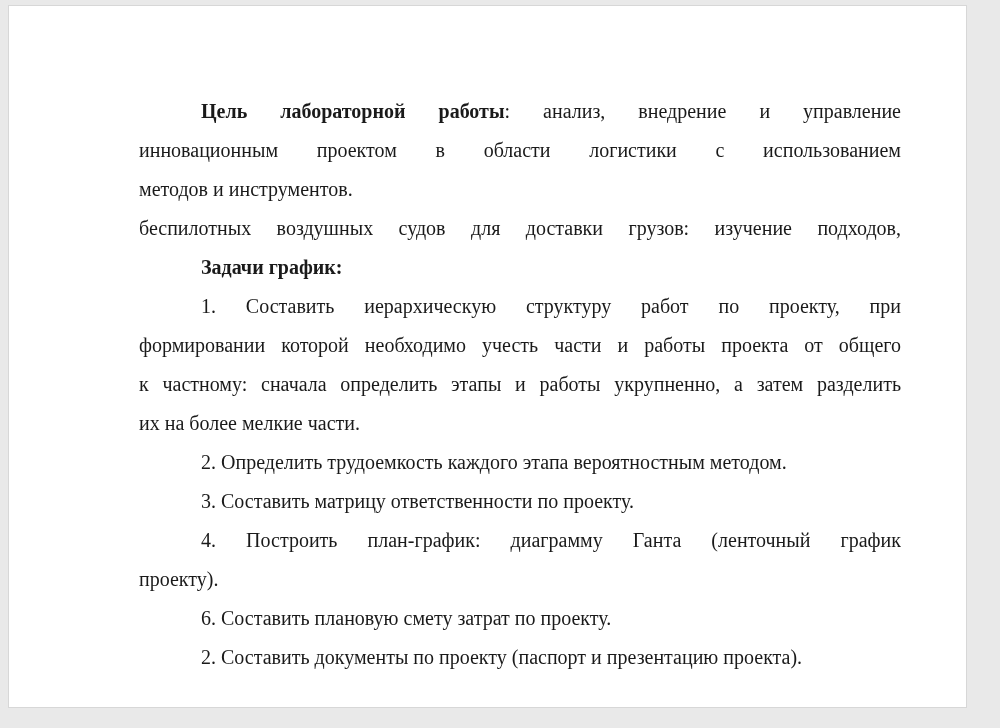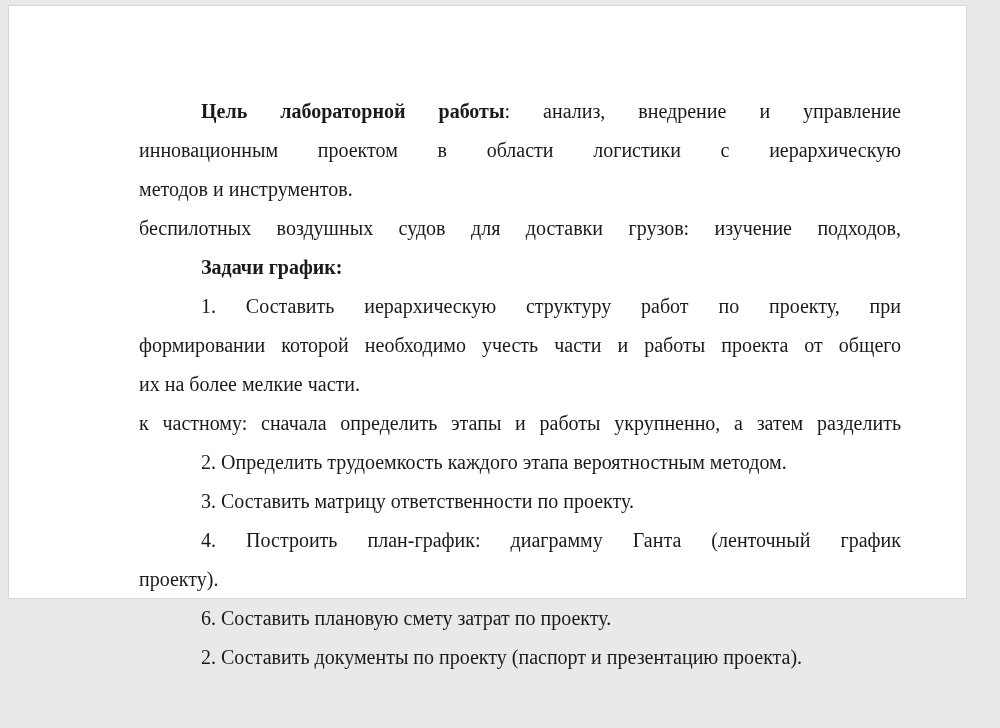--- a/index.html
+++ b/index.html
@@ -13,21 +13,21 @@
     position: relative;
     width: 1000px;
     height: 728px;
     background: #e9e9e9;
   }
   .page {
     position: absolute;
     left: 8px;
     top: 5px;
     width: 959px;
-    height: 594px;
+    height: 703px;
     background: #ffffff;
     border: 1px solid #d7d7d7;
   }
   .doc-body {
     position: absolute;
     left: 130px;
     top: 86px;
     width: 762px;
     color: #1a1a1a;
     font-size: 20px;
@@ -46,32 +46,32 @@
   .seg-bold { font-weight: bold; }
 </style>
 </head>
 <body>
 
 <div class="viewport">
   <div class="page">
     <div class="doc-body" id="doc-body">
         <div class="paragraph">
           <div class="line justified indented"><span class="seg-bold">Цель лабораторной работы</span><span class="seg">: анализ, внедрение и управление</span></div>
-          <div class="line justified"><span class="seg">инновационным проектом в области логистики с иерархическую</span></div>
+          <div class="line justified"><span class="seg">инновационным проектом в области логистики с использованием</span></div>
           <div class="line lastline"><span class="seg">методов и инструментов.</span></div>
           <div class="line justified"><span class="seg">беспилотных воздушных судов для доставки грузов: изучение подходов,</span></div>
         </div>
         <div class="paragraph">
           <div class="line lastline indented"><span class="seg-bold">Задачи график:</span></div>
         </div>
         <div class="paragraph">
           <div class="line justified indented"><span class="seg">1. Составить иерархическую структуру работ по проекту, при</span></div>
           <div class="line justified"><span class="seg">формировании которой необходимо учесть части и работы проекта от общего</span></div>
+          <div class="line justified"><span class="seg">к частному: сначала определить этапы и работы укрупненно, а затем разделить</span></div>
           <div class="line lastline"><span class="seg">их на более мелкие части.</span></div>
-          <div class="line justified"><span class="seg">к частному: сначала определить этапы и работы укрупненно, а затем разделить</span></div>
         </div>
         <div class="paragraph">
           <div class="line lastline indented"><span class="seg">2. Определить трудоемкость каждого этапа вероятностным методом.</span></div>
         </div>
         <div class="paragraph">
           <div class="line lastline indented"><span class="seg">3. Составить матрицу ответственности по проекту.</span></div>
         </div>
         <div class="paragraph">
           <div class="line justified indented"><span class="seg">4. Построить план-график: диаграмму Ганта (ленточный график</span></div>
           <div class="line lastline"><span class="seg">проекту).</span></div>

